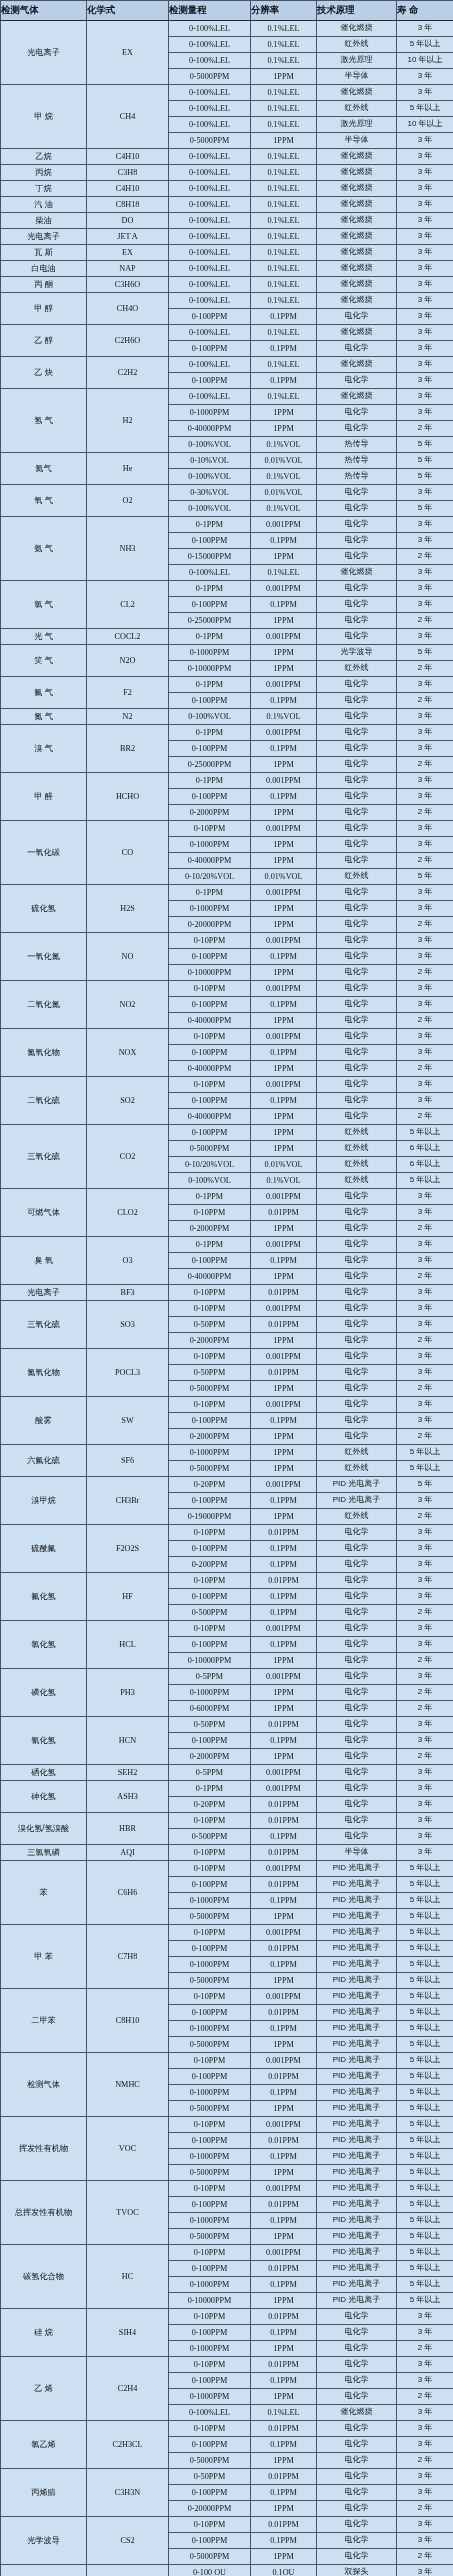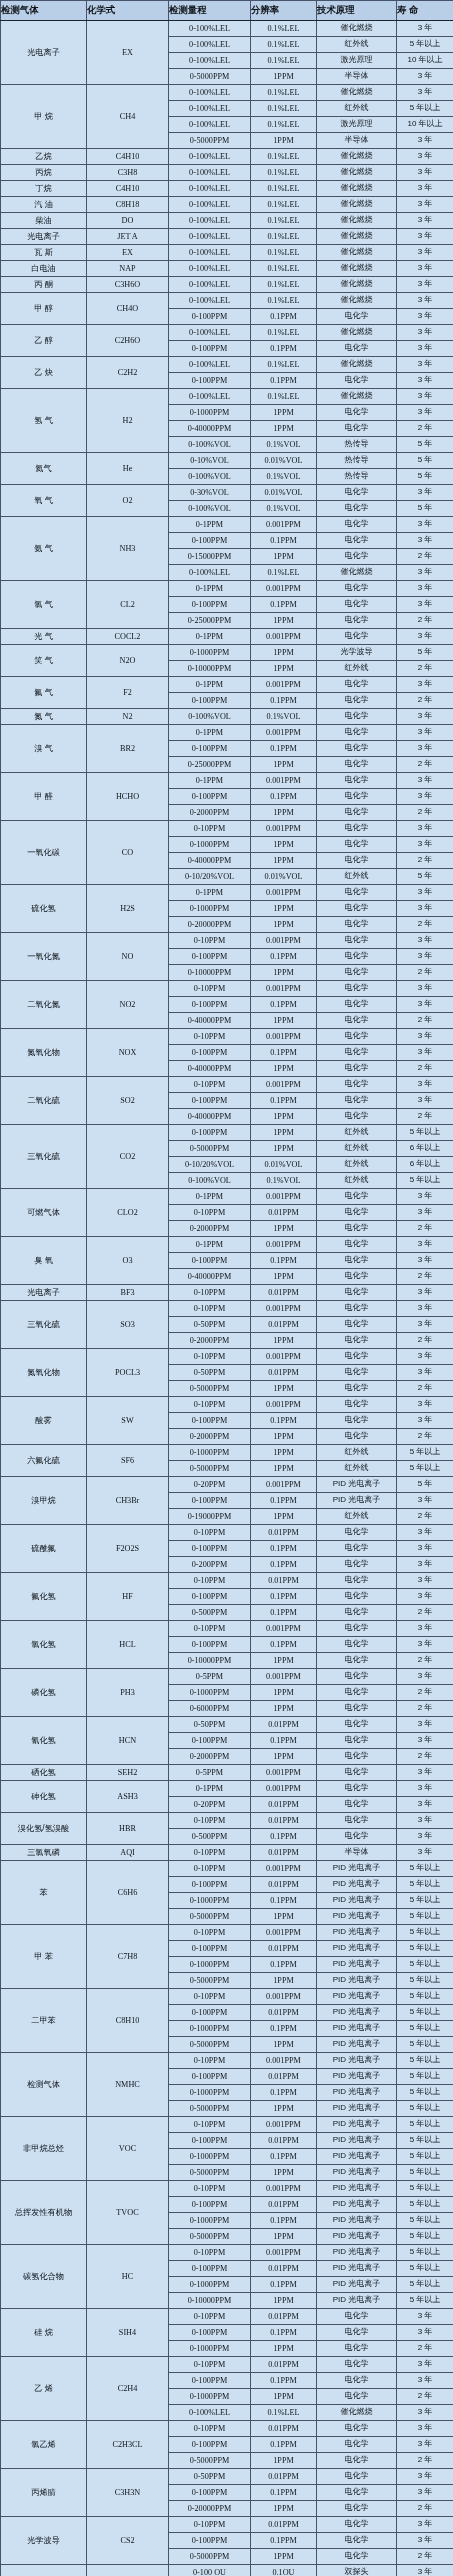--- a/index.html
+++ b/index.html
@@ -965,21 +965,21 @@
           <td class="prin">PID 光电离子</td>
           <td class="life">5 年以上</td>
         </tr>
         <tr>
           <td class="range">0-5000PPM</td>
           <td class="res">1PPM</td>
           <td class="prin">PID 光电离子</td>
           <td class="life">5 年以上</td>
         </tr>
         <tr class="group-first">
-          <td rowspan="4" class="gas">非甲烷总烃</td>
+          <td rowspan="4" class="gas">挥发性有机物</td>
           <td rowspan="4" class="formula">VOC</td>
           <td class="range">0-10PPM</td>
           <td class="res">0.001PPM</td>
           <td class="prin">PID 光电离子</td>
           <td class="life">5 年以上</td>
         </tr>
         <tr>
           <td class="range">0-100PPM</td>
           <td class="res">0.01PPM</td>
           <td class="prin">PID 光电离子</td>

